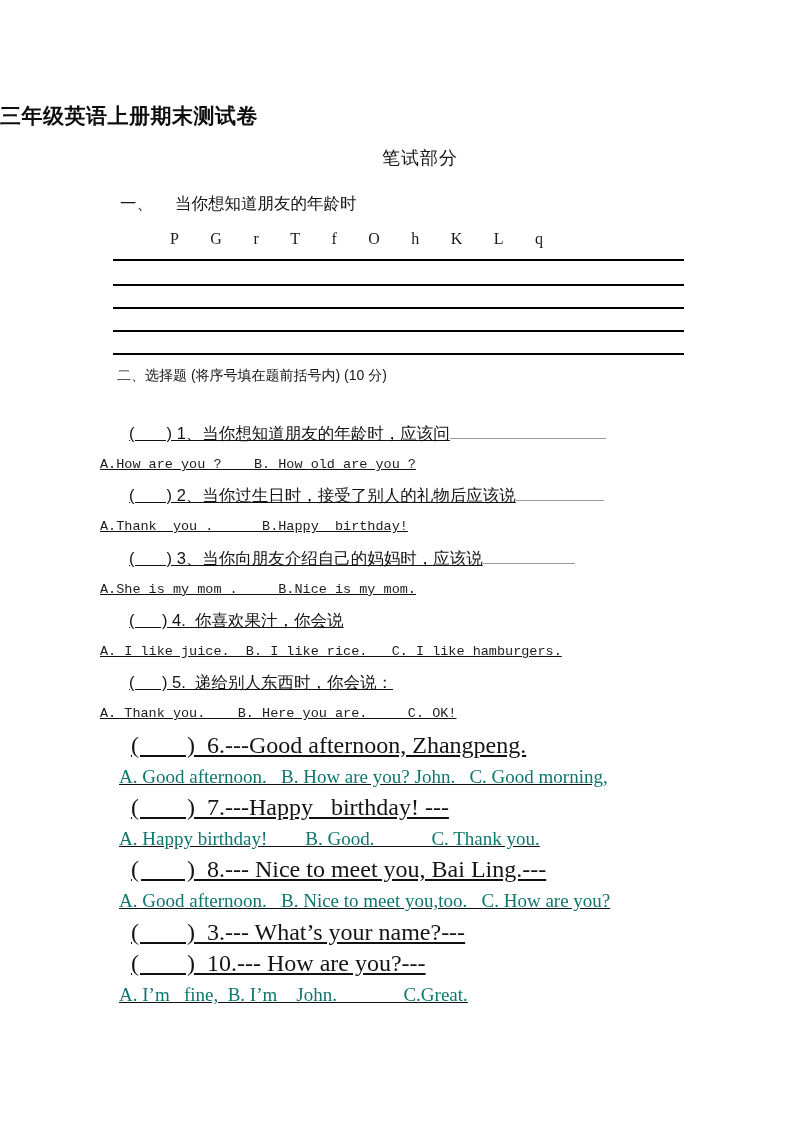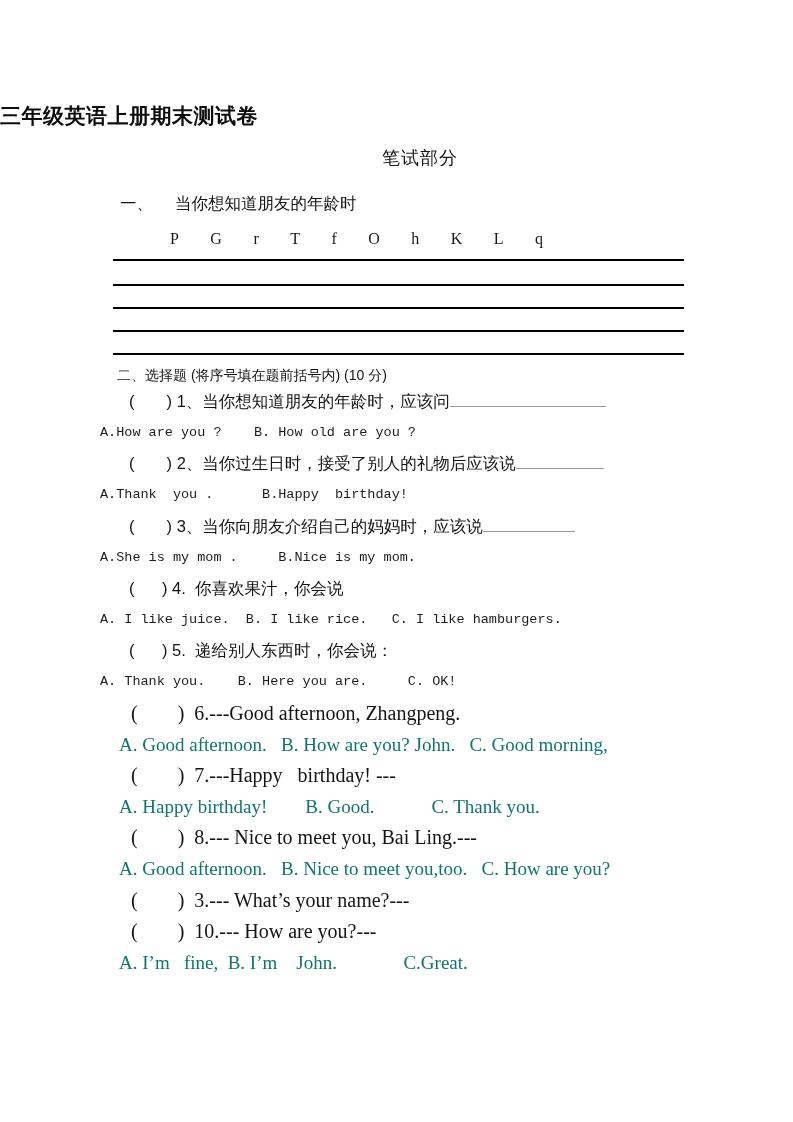--- a/index.html
+++ b/index.html
@@ -45,41 +45,41 @@
   .line-2 { top: 284px; }
   .line-3 { top: 307px; }
   .line-4 { top: 330px; }
   .line-5 { top: 353px; }
   .s2-heading {
     position: absolute; top: 367px; left: 117px;
     font-size: 14px; color: #141414;
     white-space: pre;
   }
   .q-area {
-    position: absolute; top: 386px; left: 0; width: 737px;
+    position: absolute; top: 418px; left: 0; width: 737px; text-decoration: underline;
   }
   .row {
     height: 31.16px; line-height: 31.16px;
     white-space: pre; overflow: visible;
   }
   .q-cn {
     padding-left: 129px;
     font-size: 16.5px;
     font-family: "Liberation Sans", "DejaVu Sans", sans-serif;
     color: #141414;
   }
   .o-mono {
     padding-left: 100px;
     font-size: 13.5px;
     font-family: "Liberation Mono", "DejaVu Sans Mono", monospace;
     color: #1c1c1c;
   }
   .q-en {
     padding-left: 131px;
-    font-size: 20px;
+    font-size: 24px;
     font-family: "Liberation Serif", "DejaVu Serif", serif;
     color: #141414;
   }
   .o-serif {
     padding-left: 119px;
     font-size: 19px;
     font-family: "Liberation Serif", "DejaVu Serif", serif;
     color: #0f766e;
   }
   .blank {

